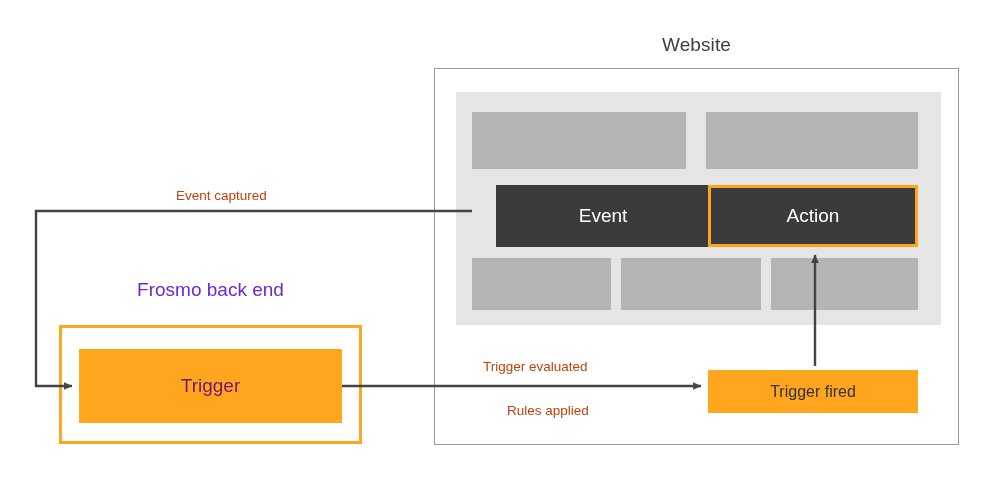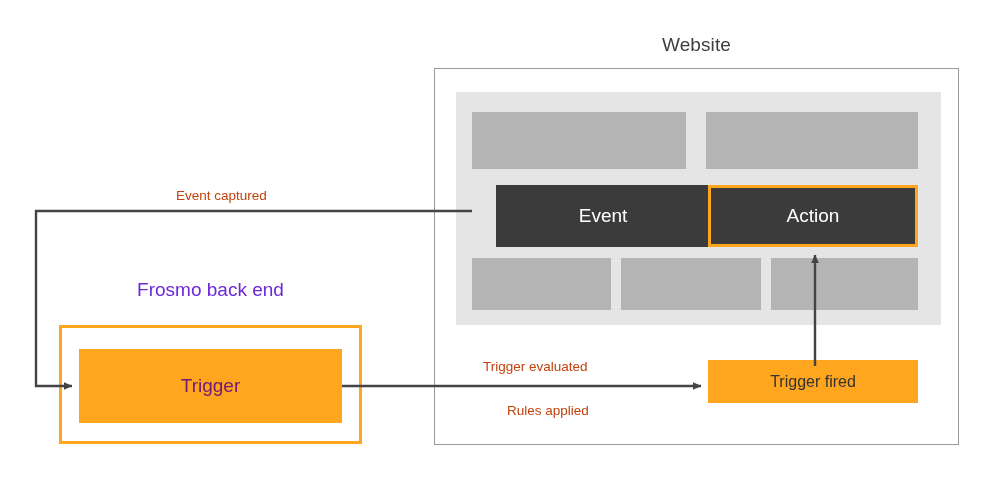--- a/index.html
+++ b/index.html
@@ -85,21 +85,21 @@
     background: #ffa51e;
     color: #701a75;
     font-size: 19px;
     display: flex;
     align-items: center;
     justify-content: center;
   }
 
   
   #trigger-fired-box {
-    left: 708px; top: 360px;
+    left: 708px; top: 370px;
     width: 210px; height: 43px;
     background: #ffa51e;
     color: #333333;
     font-size: 16px;
     display: flex;
     align-items: center;
     justify-content: center;
   }
 
   

